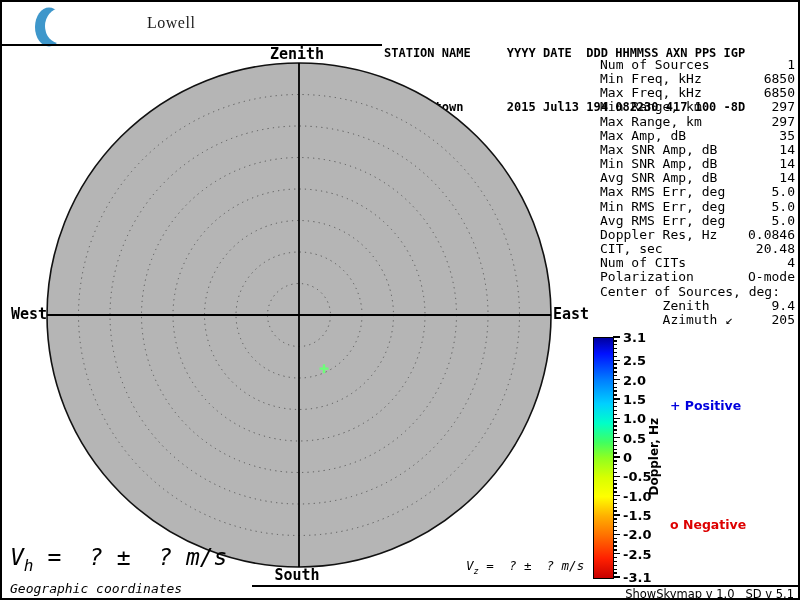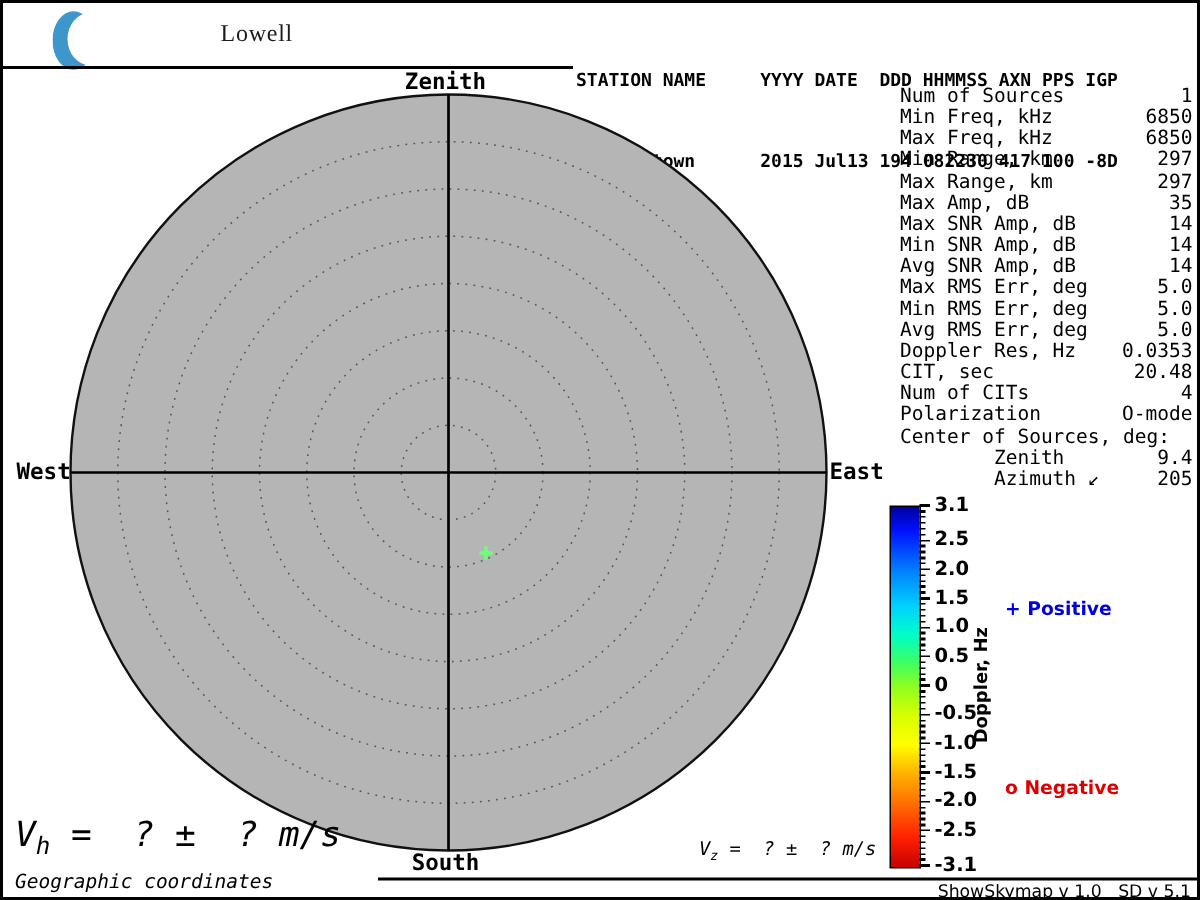--- a/index.html
+++ b/index.html
@@ -73,21 +73,21 @@
       <div class="stat-row"><span>Max Freq, kHz</span><span>6850</span></div>
       <div class="stat-row"><span>Min Range, km</span><span>297</span></div>
       <div class="stat-row"><span>Max Range, km</span><span>297</span></div>
       <div class="stat-row"><span>Max Amp, dB</span><span>35</span></div>
       <div class="stat-row"><span>Max SNR Amp, dB</span><span>14</span></div>
       <div class="stat-row"><span>Min SNR Amp, dB</span><span>14</span></div>
       <div class="stat-row"><span>Avg SNR Amp, dB</span><span>14</span></div>
       <div class="stat-row"><span>Max RMS Err, deg</span><span>5.0</span></div>
       <div class="stat-row"><span>Min RMS Err, deg</span><span>5.0</span></div>
       <div class="stat-row"><span>Avg RMS Err, deg</span><span>5.0</span></div>
-      <div class="stat-row"><span>Doppler Res, Hz</span><span>0.0353</span></div>
+      <div class="stat-row"><span>Doppler Res, Hz</span><span>0.0846</span></div>
       <div class="stat-row"><span>CIT, sec</span><span>20.48</span></div>
       <div class="stat-row"><span>Num of CITs</span><span>4</span></div>
       <div class="stat-row"><span>Polarization</span><span>O-mode</span></div>
       <div class="stat-row"><span>Center of Sources, deg:</span><span></span></div>
       <div class="stat-row"><span>        Zenith</span><span>9.4</span></div>
       <div class="stat-row"><span>        Azimuth ↙</span><span>205</span></div>
     </div>
 
   <svg class="skymap" width="524" height="524">
       <circle cx="262" cy="262" r="252" fill="#b5b5b5" stroke="#111" stroke-width="1.6"></circle>

